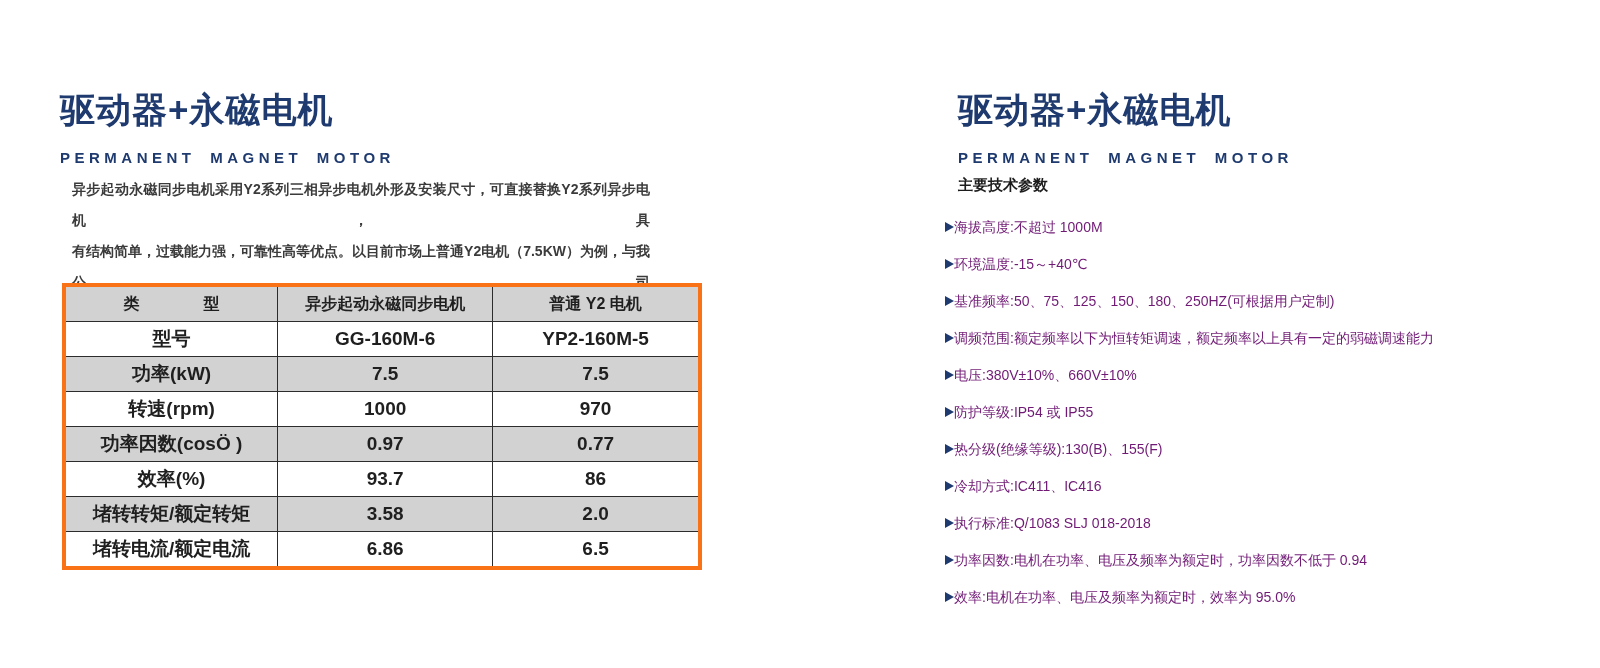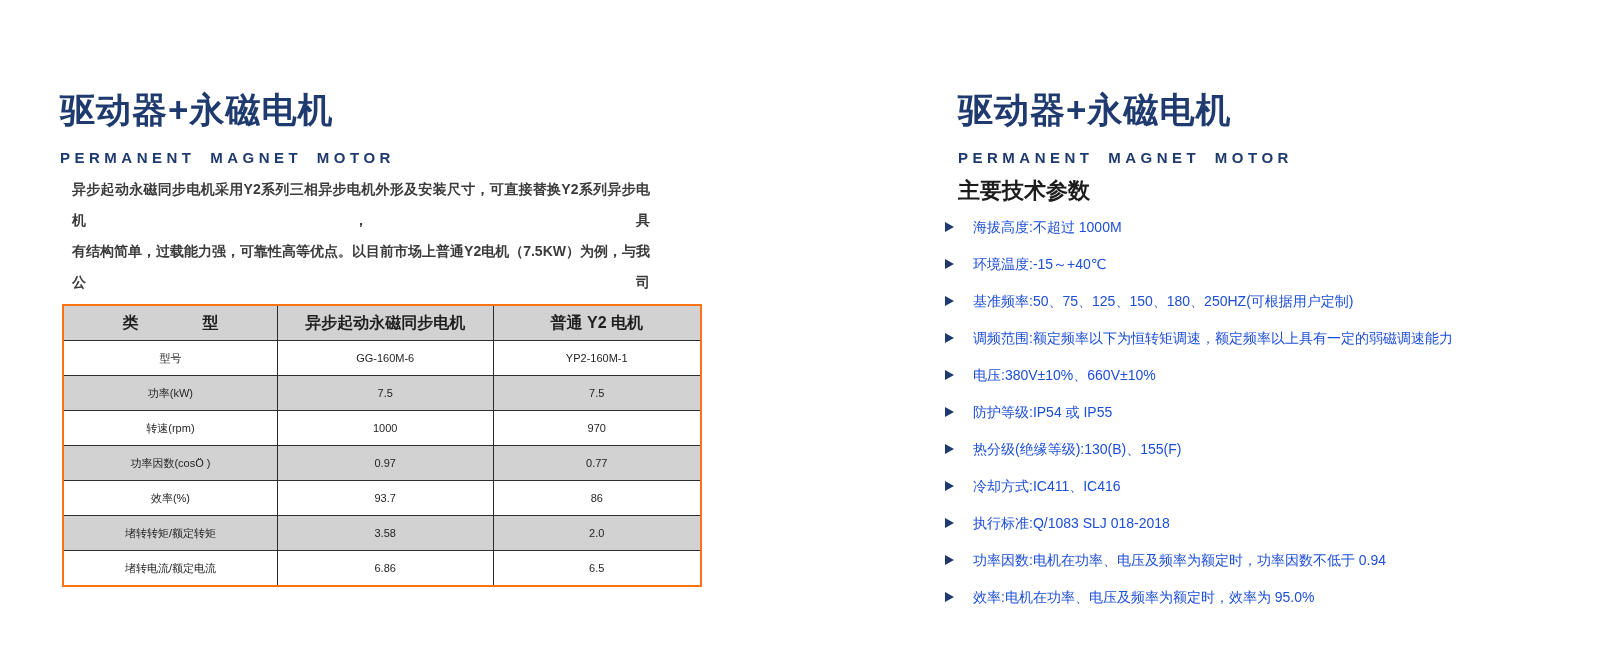--- a/index.html
+++ b/index.html
@@ -45,45 +45,44 @@
   }
   .intro .fill{text-align:justify;text-align-last:justify;}
   .intro .last{text-align:left;}
 
   table.cmp{
     position:absolute;
     left:62px;top:283px;
     width:640px;
     border-collapse:collapse;
     table-layout:fixed;
-    border:2px solid #f97316;
-    margin-top:21px;
+    border:4px solid #f97316;
   }
   table.cmp col.c1{width:33.6%;}
   table.cmp col.c2{width:33.8%;}
   table.cmp col.c3{width:32.6%;}
   table.cmp th, table.cmp td{
     border:1px solid #2c2c2c;
     height:34px;
     padding:0 4px;
     text-align:center;
     vertical-align:middle;
-    font-size:11px;
-    font-weight:400;
+    font-size:19px;
+    font-weight:700;
     color:#1f1f1f;
     white-space:nowrap;
   }
   table.cmp th{font-size:16px;font-weight:700;}
   tr.shade th, tr.shade td{background:#d2d2d2;}
 
   
   .section-heading{
     position:absolute;
     left:958px;top:176px;
-    font-size:22px;
+    font-size:15px;
     font-weight:800;
     color:#1c1c1c;
     white-space:nowrap;
   }
   ul.specs{
     position:absolute;
     left:945px;top:219px;
     margin:0;padding:0;
     list-style:none;
     width:620px;
@@ -96,24 +95,23 @@
   }
   .tri{
     width:0;height:0;
     border-left:9px solid var(--navy);
     border-top:5.5px solid transparent;
     border-bottom:5.5px solid transparent;
     margin-top:3px;
     flex:0 0 auto;
   }
   .spec-text{
-    margin-left:19px;
     font-size:14px;
     font-weight:500;
-    color:#1d4ed8;
+    color:#701a75;
     line-height:16px;
     white-space:nowrap;
   }
 </style>
 </head>
 <body style="--navy: #1e3a6e;">
 
 <div class="page">
 
   <h1 class="col-title" style="left:60px;top:68px;">驱动器+永磁电机</h1>
@@ -135,21 +133,21 @@
       <tr class="shade">
         <th>类　　　　型</th>
         <th>异步起动永磁同步电机</th>
         <th>普通 Y2 电机</th>
       </tr>
     </thead>
     <tbody>
   <tr>
     <td class="c-label">型号</td>
     <td class="c-pm">GG-160M-6</td>
-    <td class="c-y2">YP2-160M-1</td>
+    <td class="c-y2">YP2-160M-5</td>
   </tr>
 
   <tr class="shade">
     <td class="c-label">功率(kW)</td>
     <td class="c-pm">7.5</td>
     <td class="c-y2">7.5</td>
   </tr>
 
   <tr>
     <td class="c-label">转速(rpm)</td>

